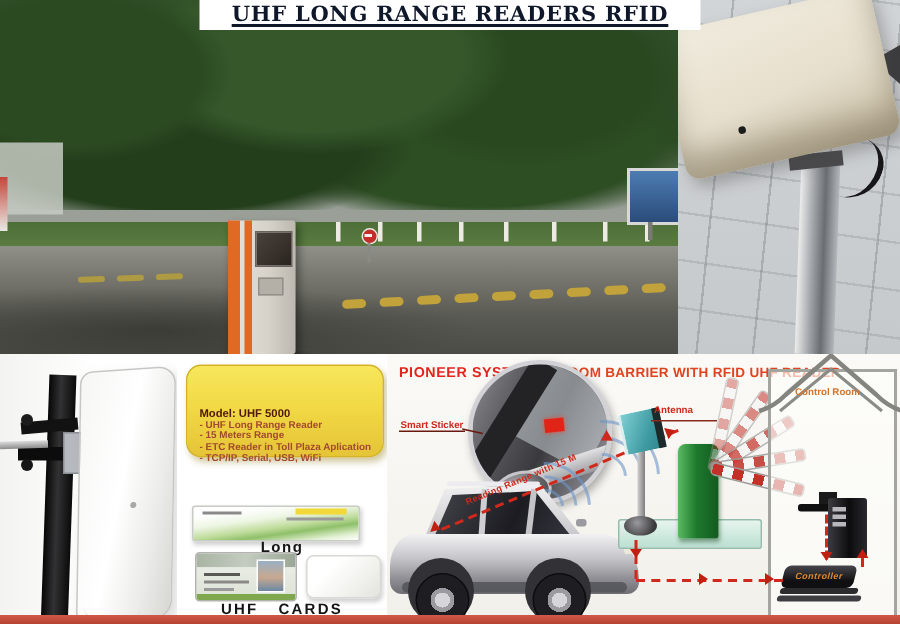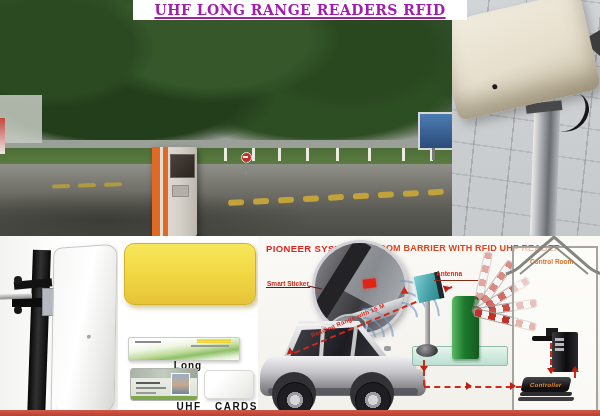--- a/index.html
+++ b/index.html
@@ -1,21 +1,21 @@
 <!DOCTYPE html>
 <html><head>
 <meta charset="utf-8">
 <style>
   html,body{margin:0;padding:0;background:#fff;font-family:"Liberation Sans",sans-serif;}
   .scene{position:relative;width:600px;height:416px;overflow:hidden;background:#fff;}
   .abs{position:absolute;}
 
   
   .title-banner{left:133px;top:0;width:334px;height:20px;background:#fff;display:flex;align-items:center;justify-content:center;z-index:30;}
-  .title-banner span{font-family:"DejaVu Serif",serif;font-weight:bold;font-size:14px;color:#a21caf;letter-spacing:.5px;text-decoration:underline;text-decoration-thickness:1.5px;text-underline-offset:2px;white-space:nowrap;}
+  .title-banner span{font-family:"DejaVu Serif",serif;font-weight:bold;font-size:14px;color:#0f172a;letter-spacing:.5px;text-decoration:underline;text-decoration-thickness:1.5px;text-underline-offset:2px;white-space:nowrap;}
 
   
   .photo-park{left:0;top:0;width:452px;height:236px;background:#9aa098;overflow:hidden;}
   .park-sky{left:0;top:0;width:452px;height:70px;background:linear-gradient(#d6dad4,#bcc2ba);}
   .park-foliage{left:-10px;top:-12px;width:480px;height:152px;
     background:
       radial-gradient(ellipse 140px 80px at 60px 60px,#2c4a22 60%,transparent 75%),
       radial-gradient(ellipse 180px 90px at 220px 50px,#35572a 55%,transparent 72%),
       radial-gradient(ellipse 150px 85px at 360px 62px,#2a4820 55%,transparent 72%),
       radial-gradient(ellipse 200px 70px at 130px 110px,#233e1b 60%,transparent 78%),
@@ -101,21 +101,21 @@
   .id-card{left:12px;top:132px;width:66px;height:31px;border-radius:3px;border:1px solid #b2b2ae;overflow:hidden;
     background:linear-gradient(180deg,#ccd2c8 0%,#e8ece4 35%,#dbe2d4 100%);}
   .idc-band{position:absolute;left:0;top:0;width:100%;height:9px;background:linear-gradient(90deg,#a8b4a4,#c4ccc0 50%,#9aa696);}
   .idc-photo{position:absolute;right:7px;top:4px;width:17px;height:20px;border:1px solid #fff;background:linear-gradient(180deg,#9ab0c4 0%,#c8a890 55%,#6a88a4 100%);}
   .idc-line1{position:absolute;left:5px;top:13px;width:24px;height:2px;background:#5a5a58;}
   .idc-line2{position:absolute;left:5px;top:18px;width:30px;height:2px;background:#8a8a88;}
   .idc-line3{position:absolute;left:5px;top:23px;width:20px;height:2px;background:#9a9a98;}
   .idc-foot{position:absolute;left:0;bottom:0;width:100%;height:4px;background:#7fa84e;}
   .blank-card{left:86px;top:134px;width:48px;height:27px;border-radius:5px;border:1px solid #d8d8d4;
     background:linear-gradient(135deg,#ffffff 30%,#f0f0ec 70%,#e2e2de 100%);box-shadow:1px 2px 3px rgba(120,120,120,.35);}
-  .cards-label{left:0;top:165px;width:140px;text-align:right;font-size:10px;font-weight:bold;color:#141414;letter-spacing:1.5px;word-spacing:9px;}
+  .cards-label{left:0;top:165px;width:140px;text-align:center;font-size:10px;font-weight:bold;color:#141414;letter-spacing:1.5px;word-spacing:9px;}
 
   
   .diagram{left:258px;top:236px;width:342px;height:180px;background:linear-gradient(180deg,#fbfaf7,#f2f0ea);overflow:hidden;}
   .dg-brand{left:8px;top:7px;font-size:9.5px;font-weight:bold;color:#e5231e;letter-spacing:.4px;white-space:nowrap;}
   .dg-heading{left:114px;top:7px;font-size:9px;font-weight:bold;color:#e0441e;letter-spacing:.2px;white-space:nowrap;}
 
   .dg-circle{left:54px;top:4px;width:90px;height:90px;border-radius:50%;border:3px solid #d2d2d6;overflow:hidden;
     background:linear-gradient(115deg,#8e8e92 0%,#55555a 32%,#3a3a3e 55%,#6e6e74 78%,#a0a0a6 100%);
     box-shadow:2px 3px 6px rgba(60,60,60,.4);}
   .dgc-glass{position:absolute;left:34px;top:-8px;width:60px;height:70px;background:rgba(200,206,210,.55);transform:rotate(28deg);}
@@ -297,20 +297,27 @@
     <div class="abs rd-rod"></div>
     <div class="abs rd-plate"></div>
     <div class="abs rd-panel">
       <div class="rd-dot"></div>
     </div>
     <div class="abs rd-cable"></div>
   </div>
 
   <div class="abs info-panel">
     <div class="abs spec-card">
+      <div class="spec-body">
+        <div class="spec-model">Model: UHF 5000</div>
+        <div class="spec-feat">- UHF Long Range Reader</div>
+        <div class="spec-feat">- 15 Meters Range</div>
+        <div class="spec-feat">- ETC Reader in Toll Plaza Aplication</div>
+        <div class="spec-feat">- TCP/IP, Serial, USB, WiFi</div>
+      </div>
     </div>
     <div class="abs tag-strip">
       <div class="tag-yellow"></div>
       <div class="tag-text1"></div>
       <div class="tag-text2"></div>
     </div>
     <div class="abs tags-label">Long</div>
     <div class="abs id-card">
       <div class="idc-band"></div>
       <div class="idc-photo"></div>

